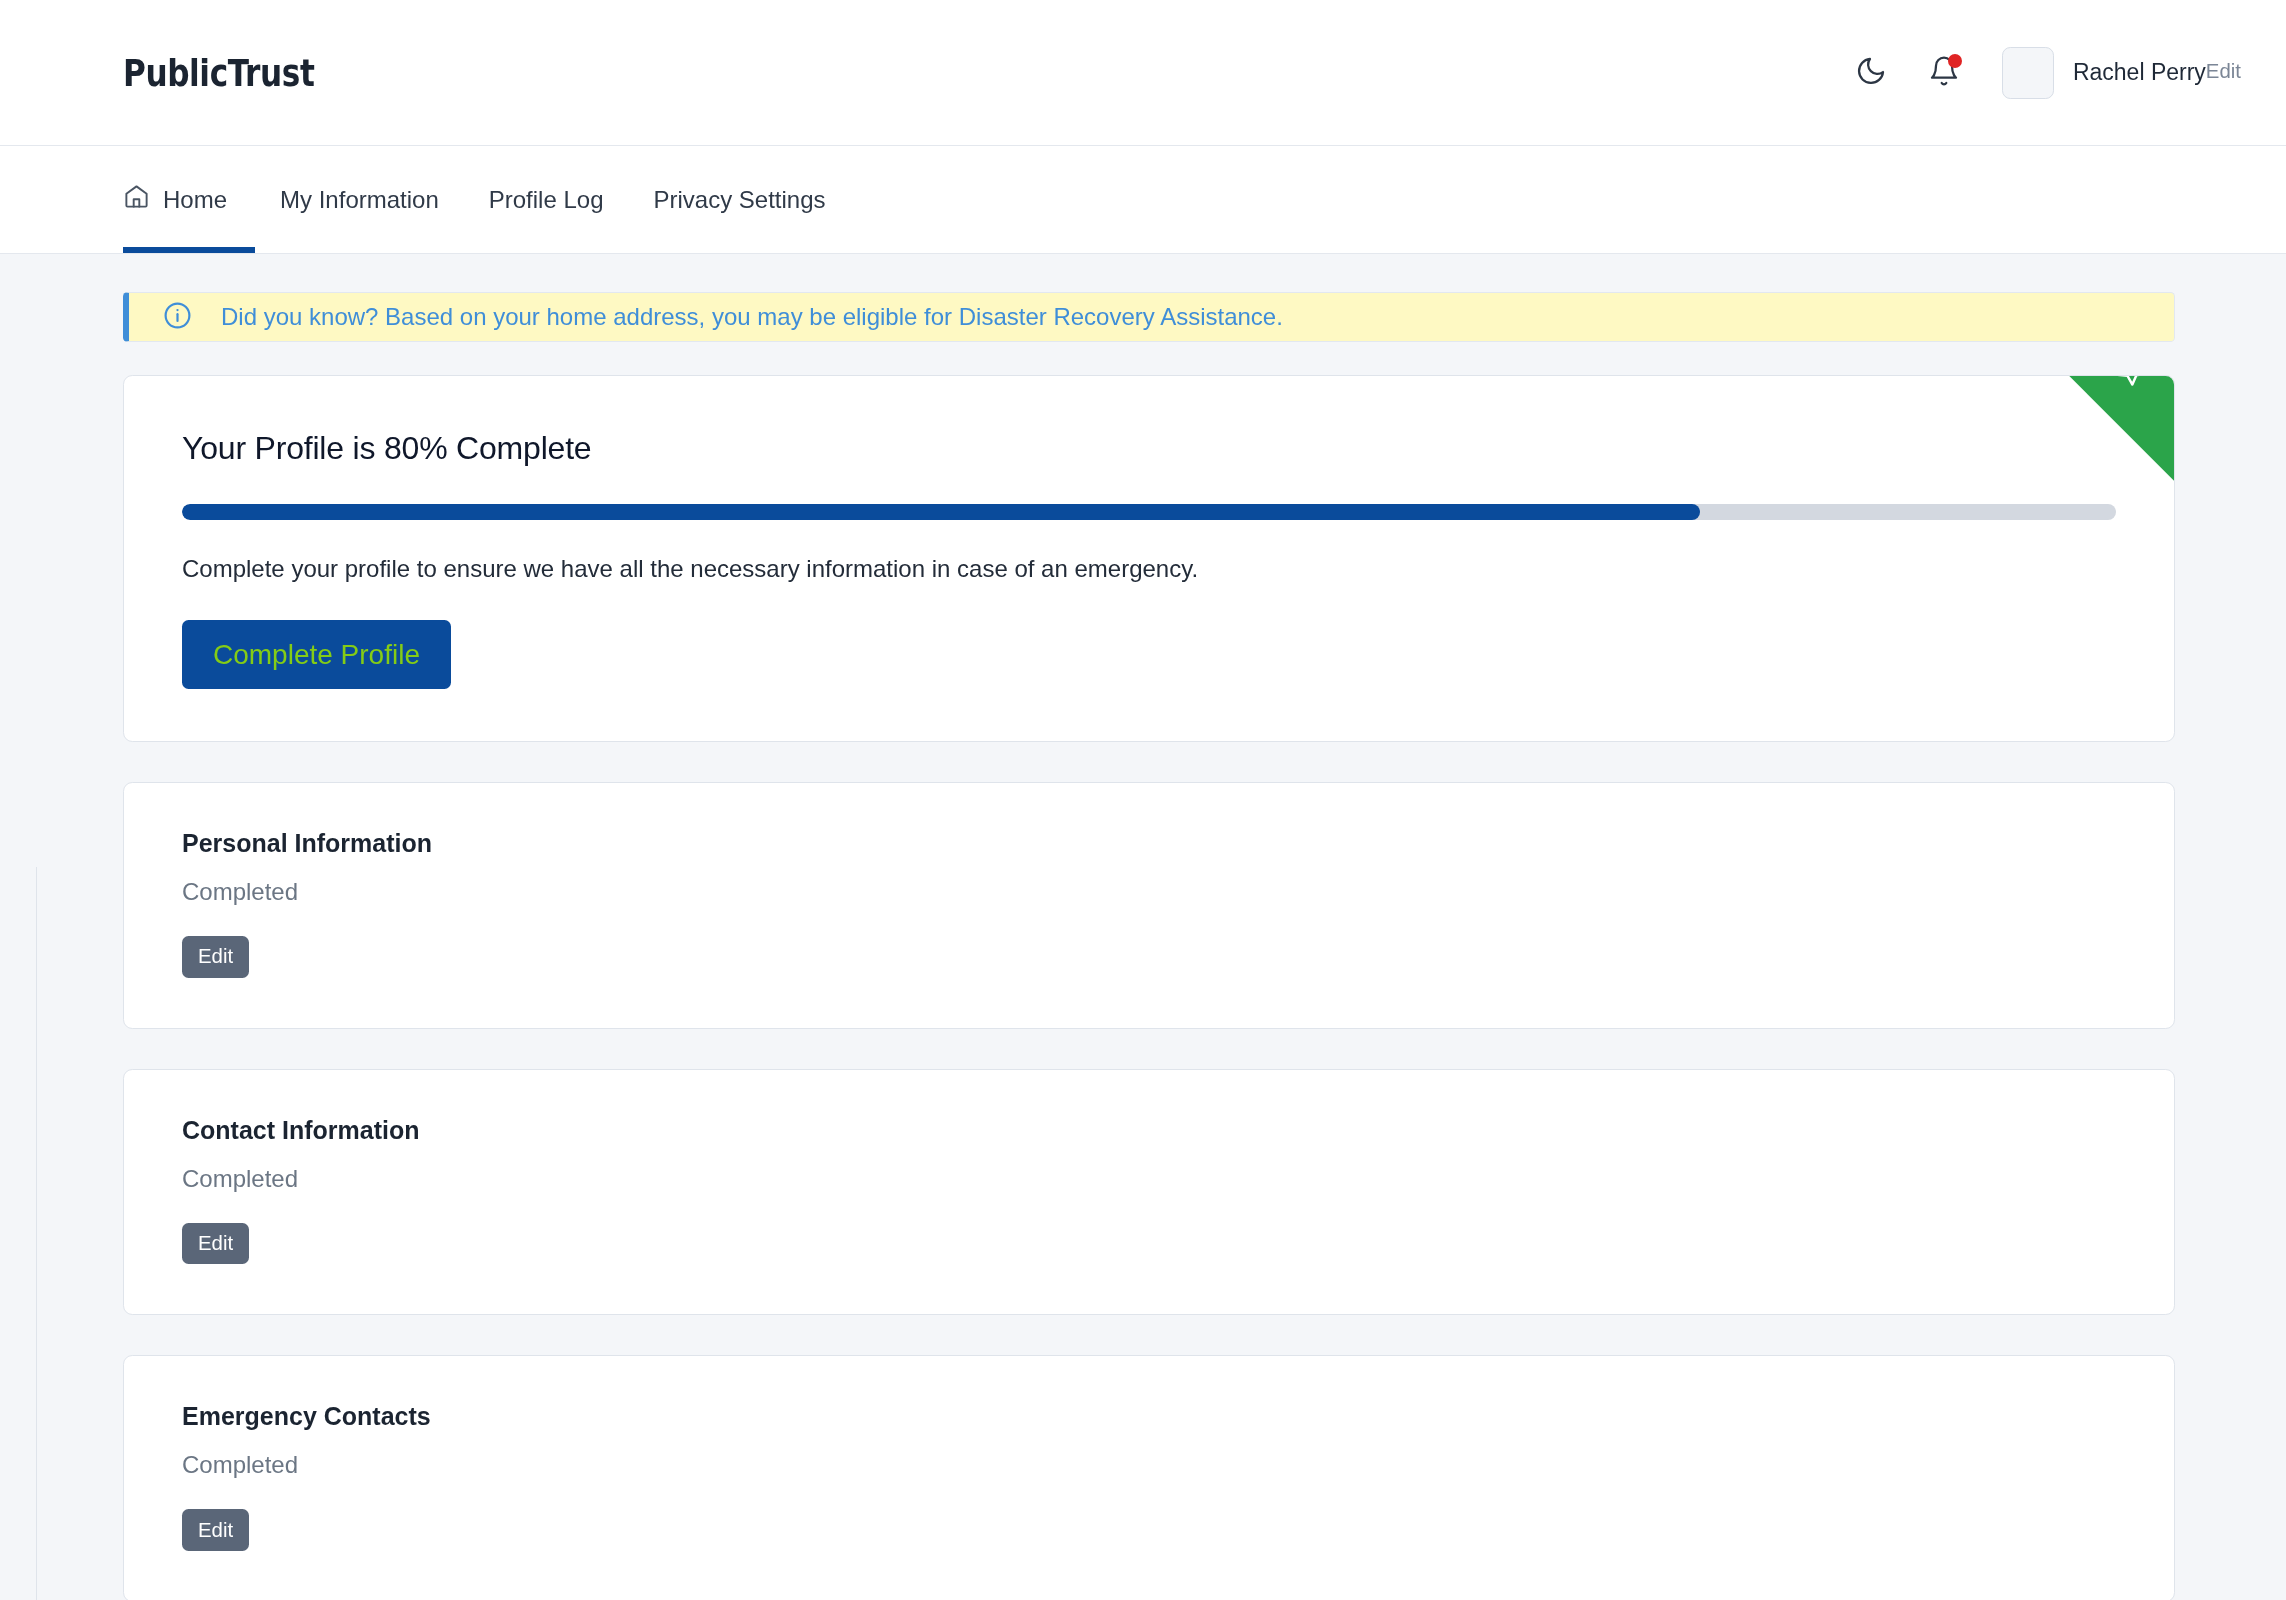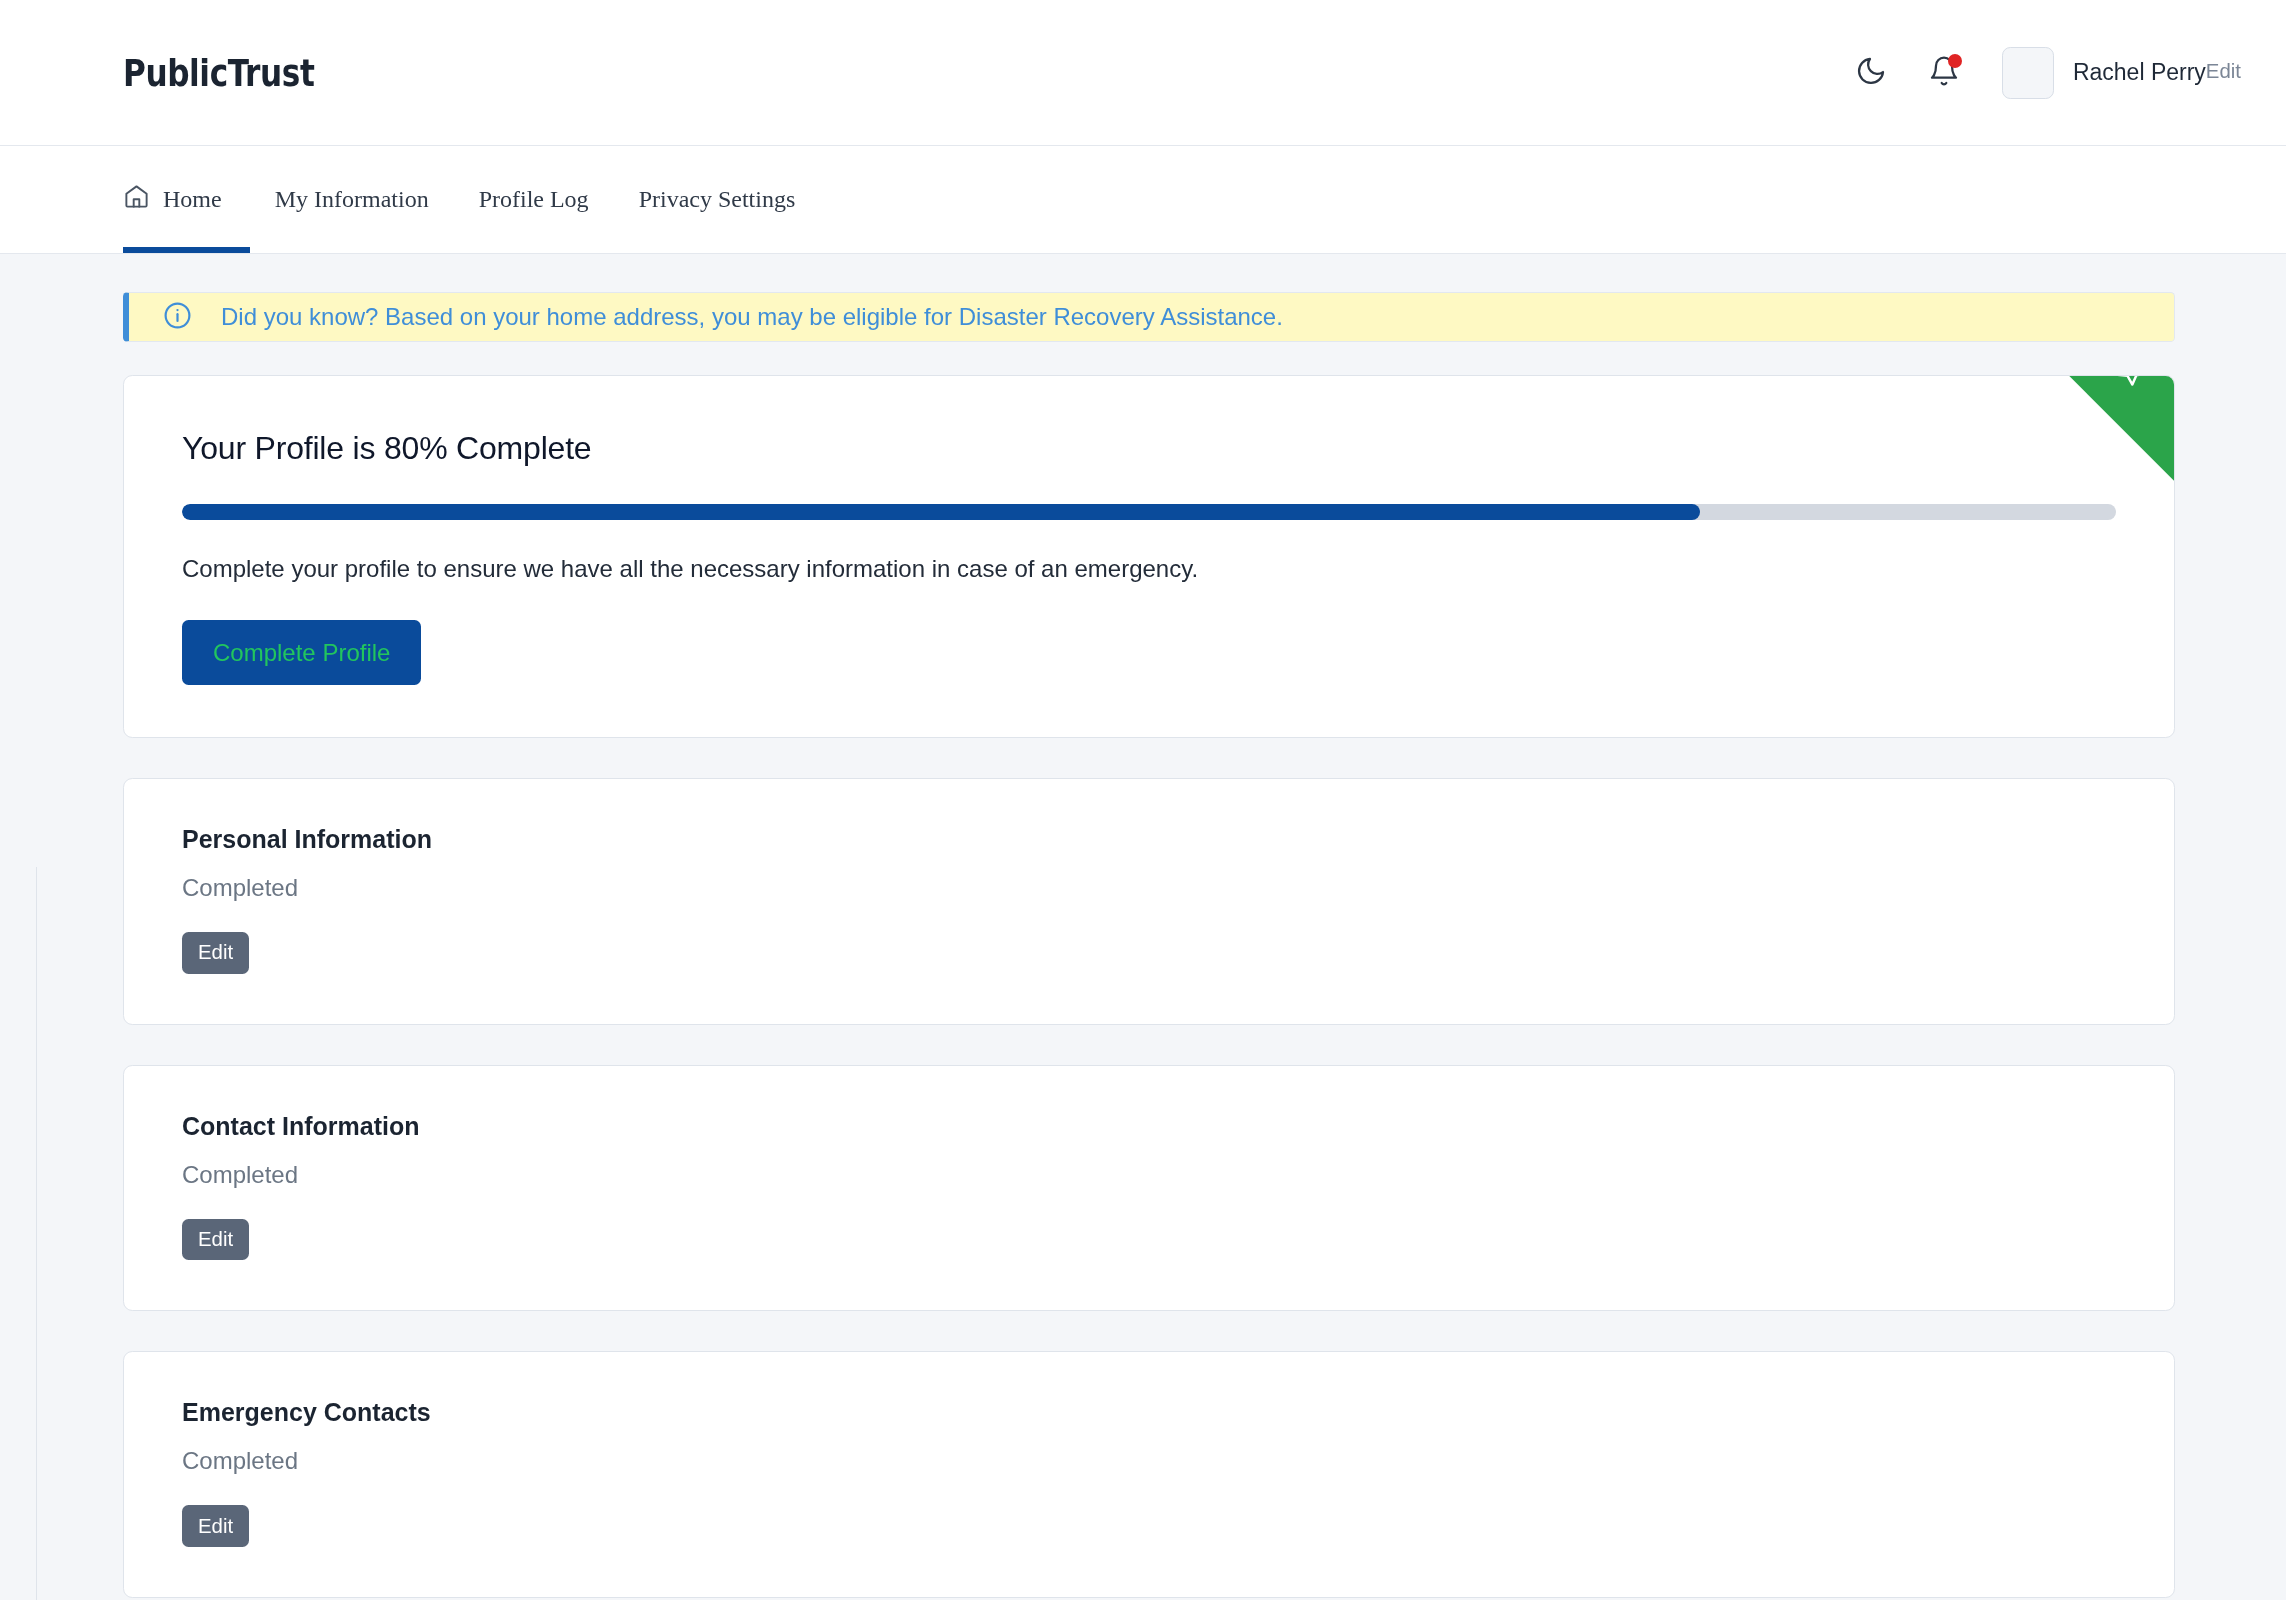--- a/index.html
+++ b/index.html
@@ -97,21 +97,20 @@
   .nav-item {
     display: flex;
     align-items: center;
     gap: 13px;
     padding: 0 25px;
     font-size: 24px;
     color: #303a48;
     cursor: pointer;
     position: relative;
     white-space: nowrap;
-    font-family: Liberation Serif, serif;
   }
   .nav-item:first-child { padding-left: 0; padding-right: 28px; }
 
   .nav-item.active::after {
     content: "";
     position: absolute;
     left: 0; right: 0; bottom: 0;
     height: 5.6px;
     background: #0a4b9b;
   }
@@ -190,22 +189,22 @@
   .profile-desc {
     margin-top: 35px;
     font-size: 24px;
     color: #232c39;
   }
 
   .btn-primary {
     margin-top: 37px;
     display: inline-block;
     background: #0a4b9b;
-    color: #22c55e;
-    font-size: 24px;
+    color: #84cc16;
+    font-size: 28px;
     padding: 18.6px 31px;
     border: none;
     border-radius: 6.5px;
     cursor: pointer;
     font-family: inherit;
   }
 
   
   .ribbon {
     position: absolute;

